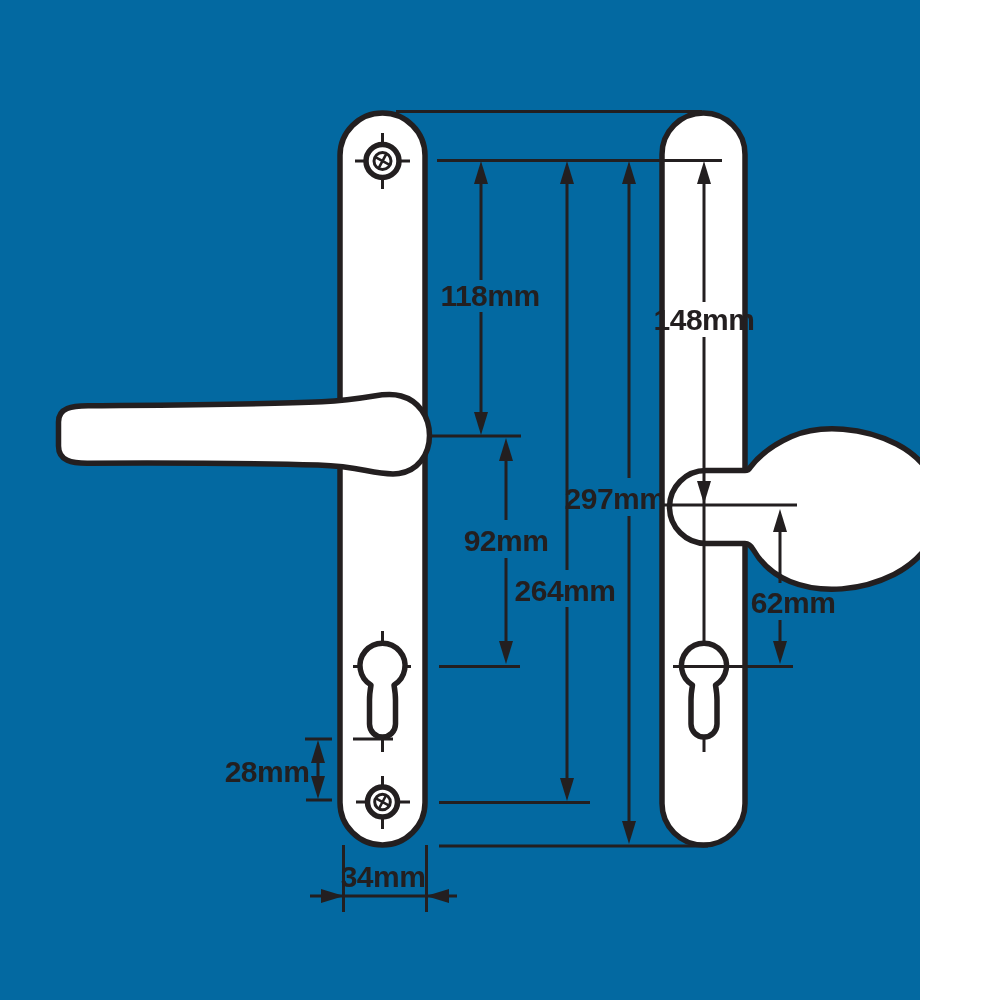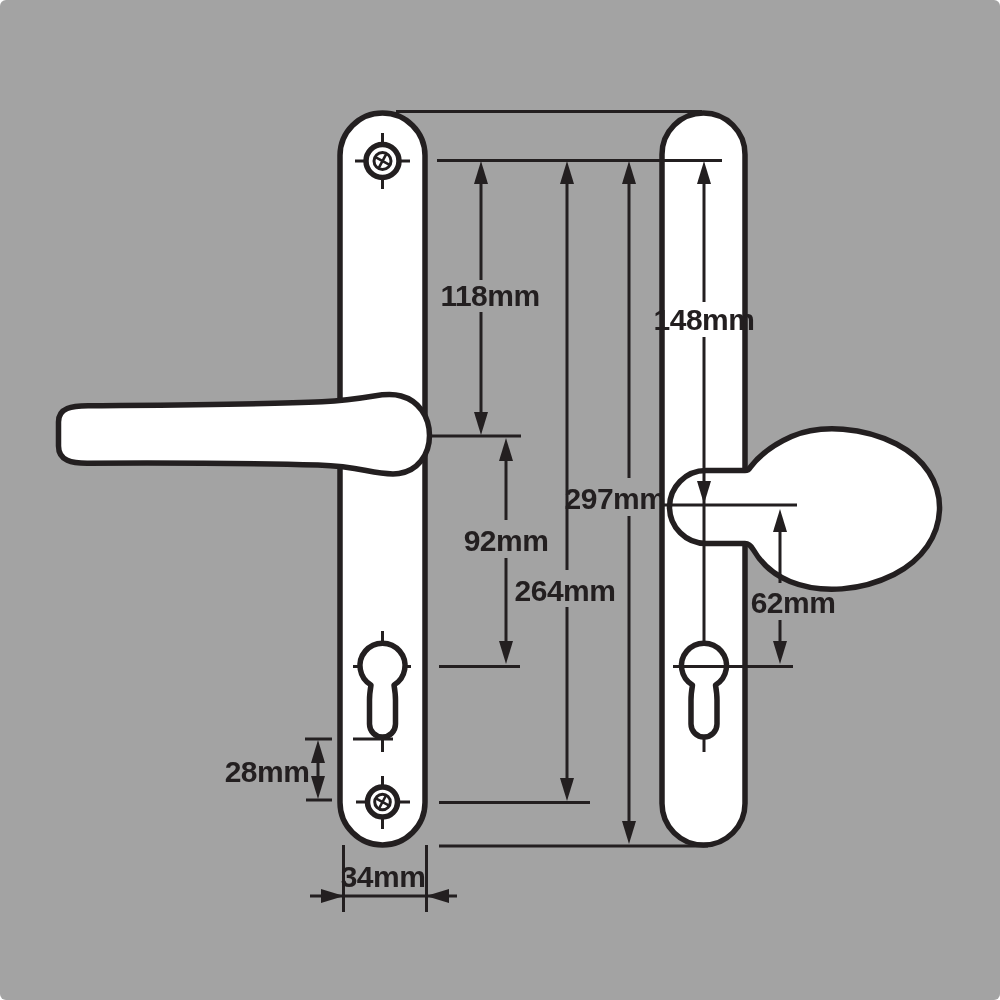--- a/index.html
+++ b/index.html
@@ -3,25 +3,24 @@
 <meta charset="utf-8">
 <style>
   html, body {
     margin: 0;
     padding: 0;
     background: #ffffff;
     font-family: "Liberation Sans", sans-serif;
   }
   .stage {
     position: relative;
-    width: 1000px;
+    width: 920px;
     height: 1000px;
-    background: #a3a3a3;
+    background: #0369a1;
     overflow: hidden;
-    border-radius: 6px;
   }
   svg { display: block; }
   .outline {
     fill: #ffffff;
     stroke: #231f20;
     stroke-width: 5.5;
     stroke-linejoin: round;
     stroke-linecap: round;
   }
   .thin {

